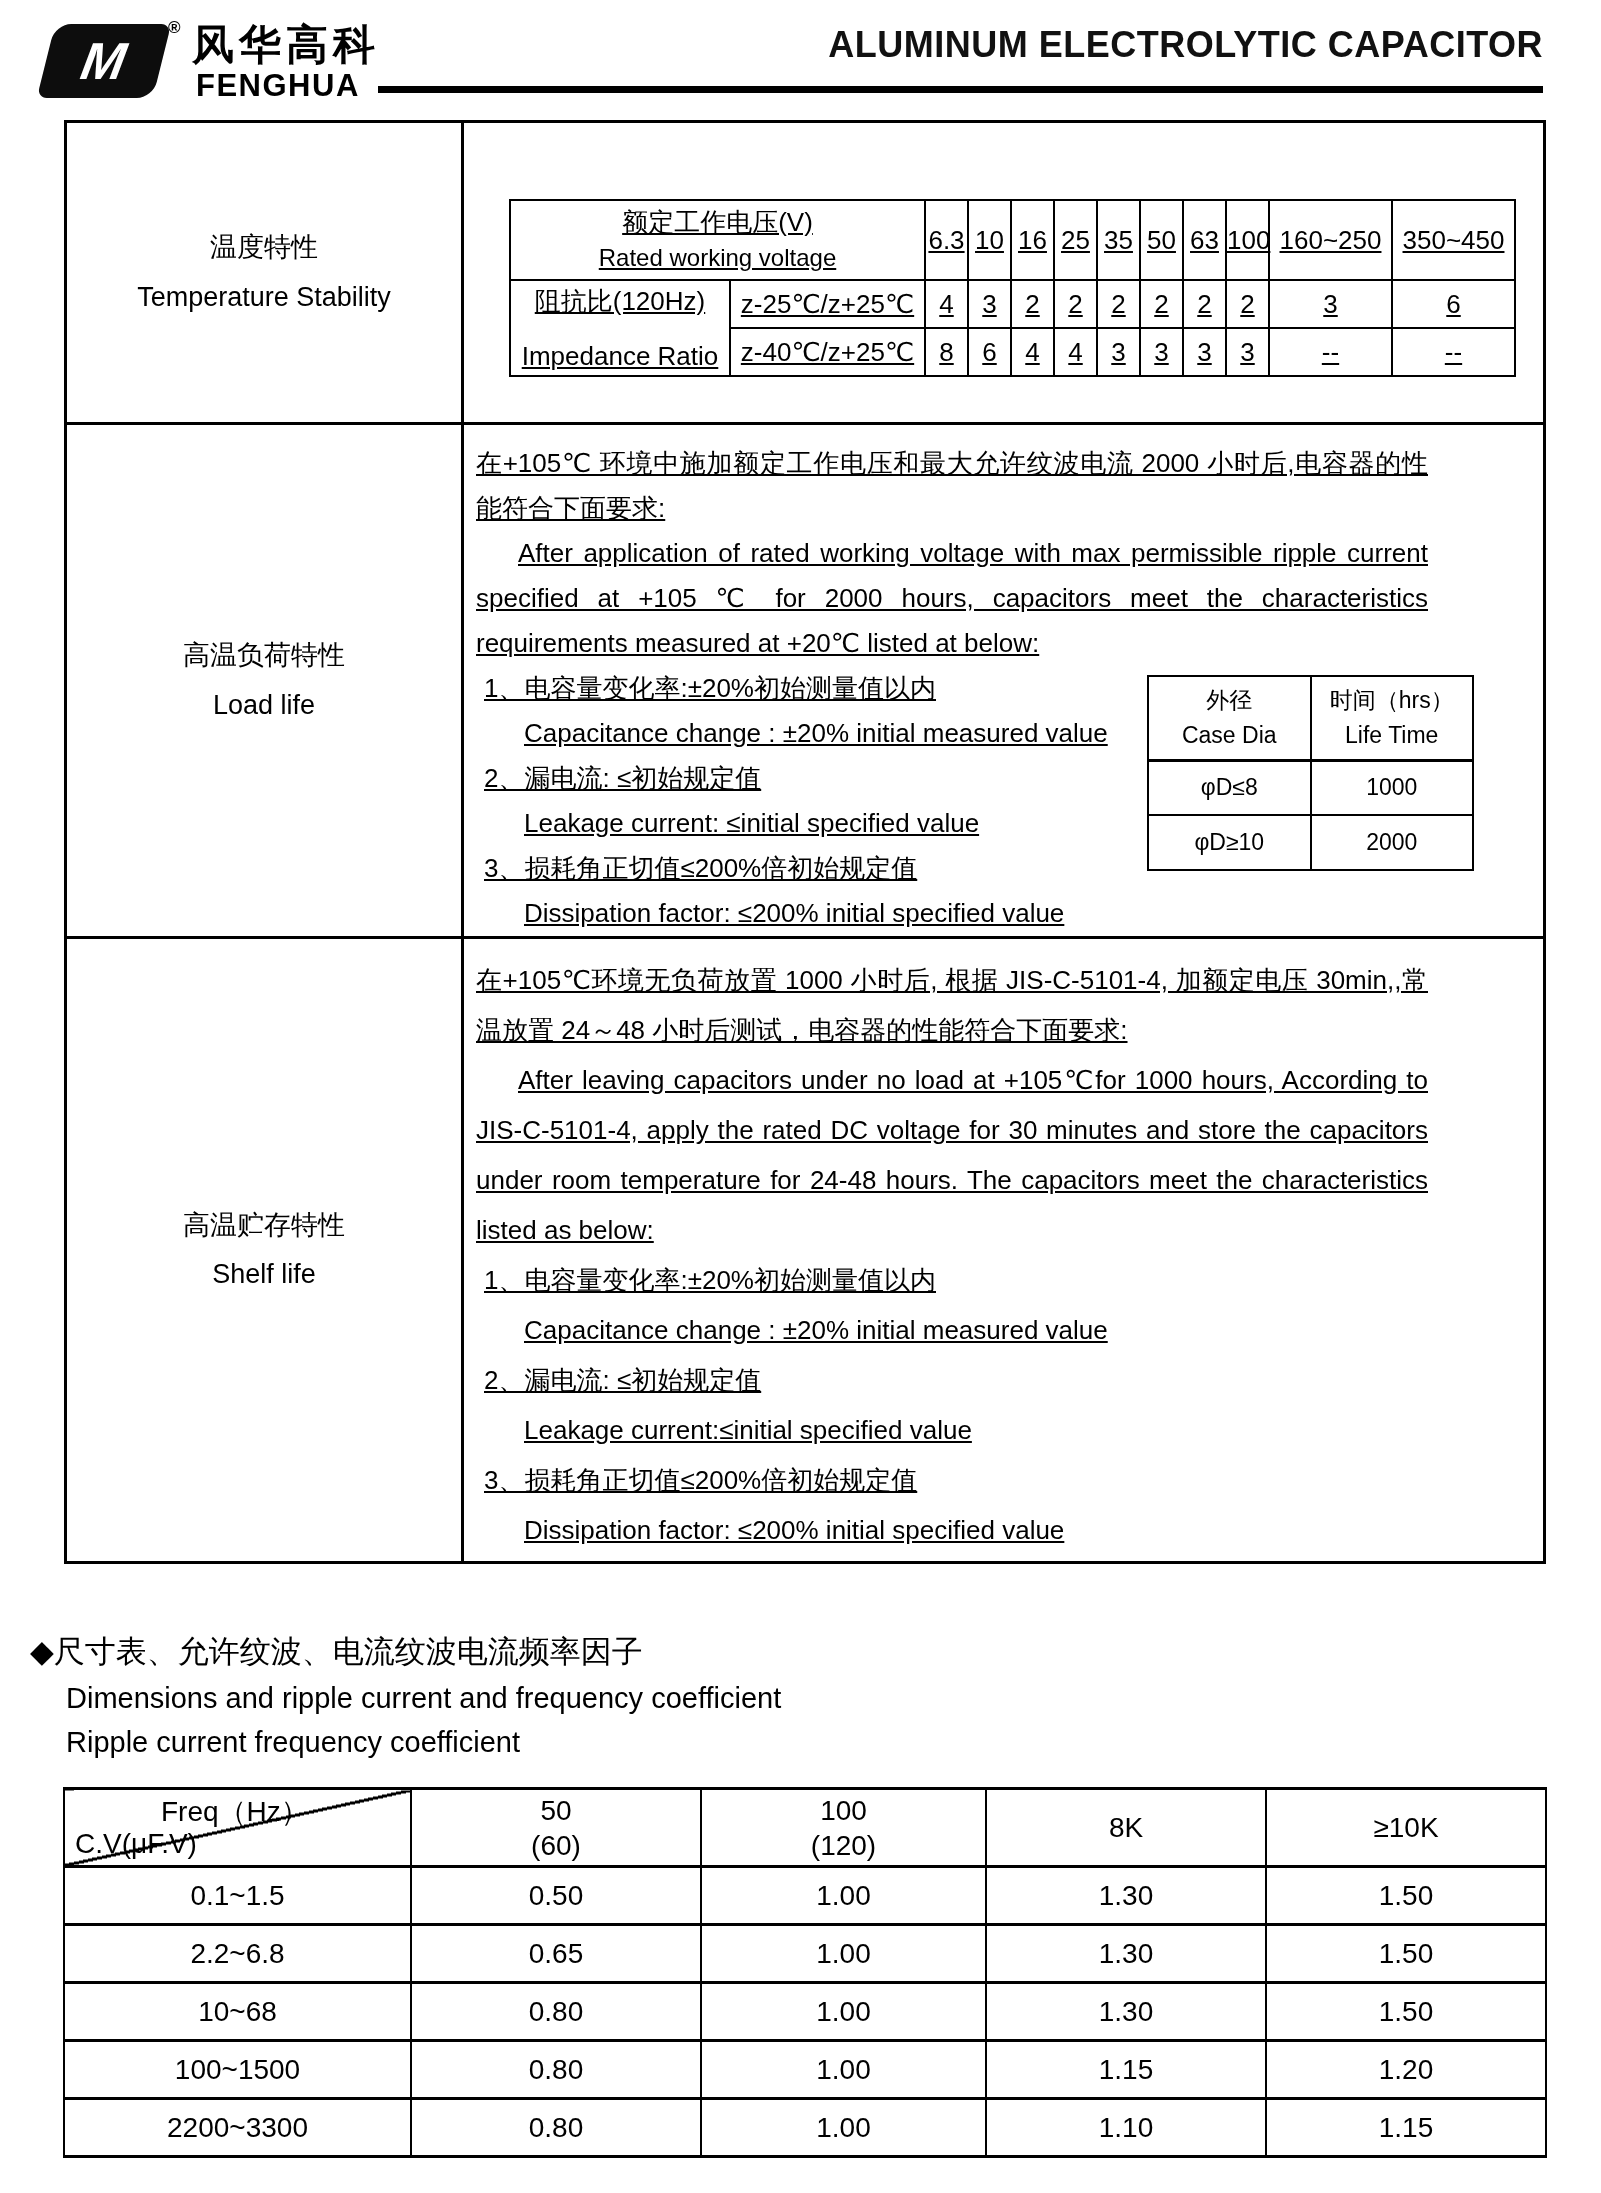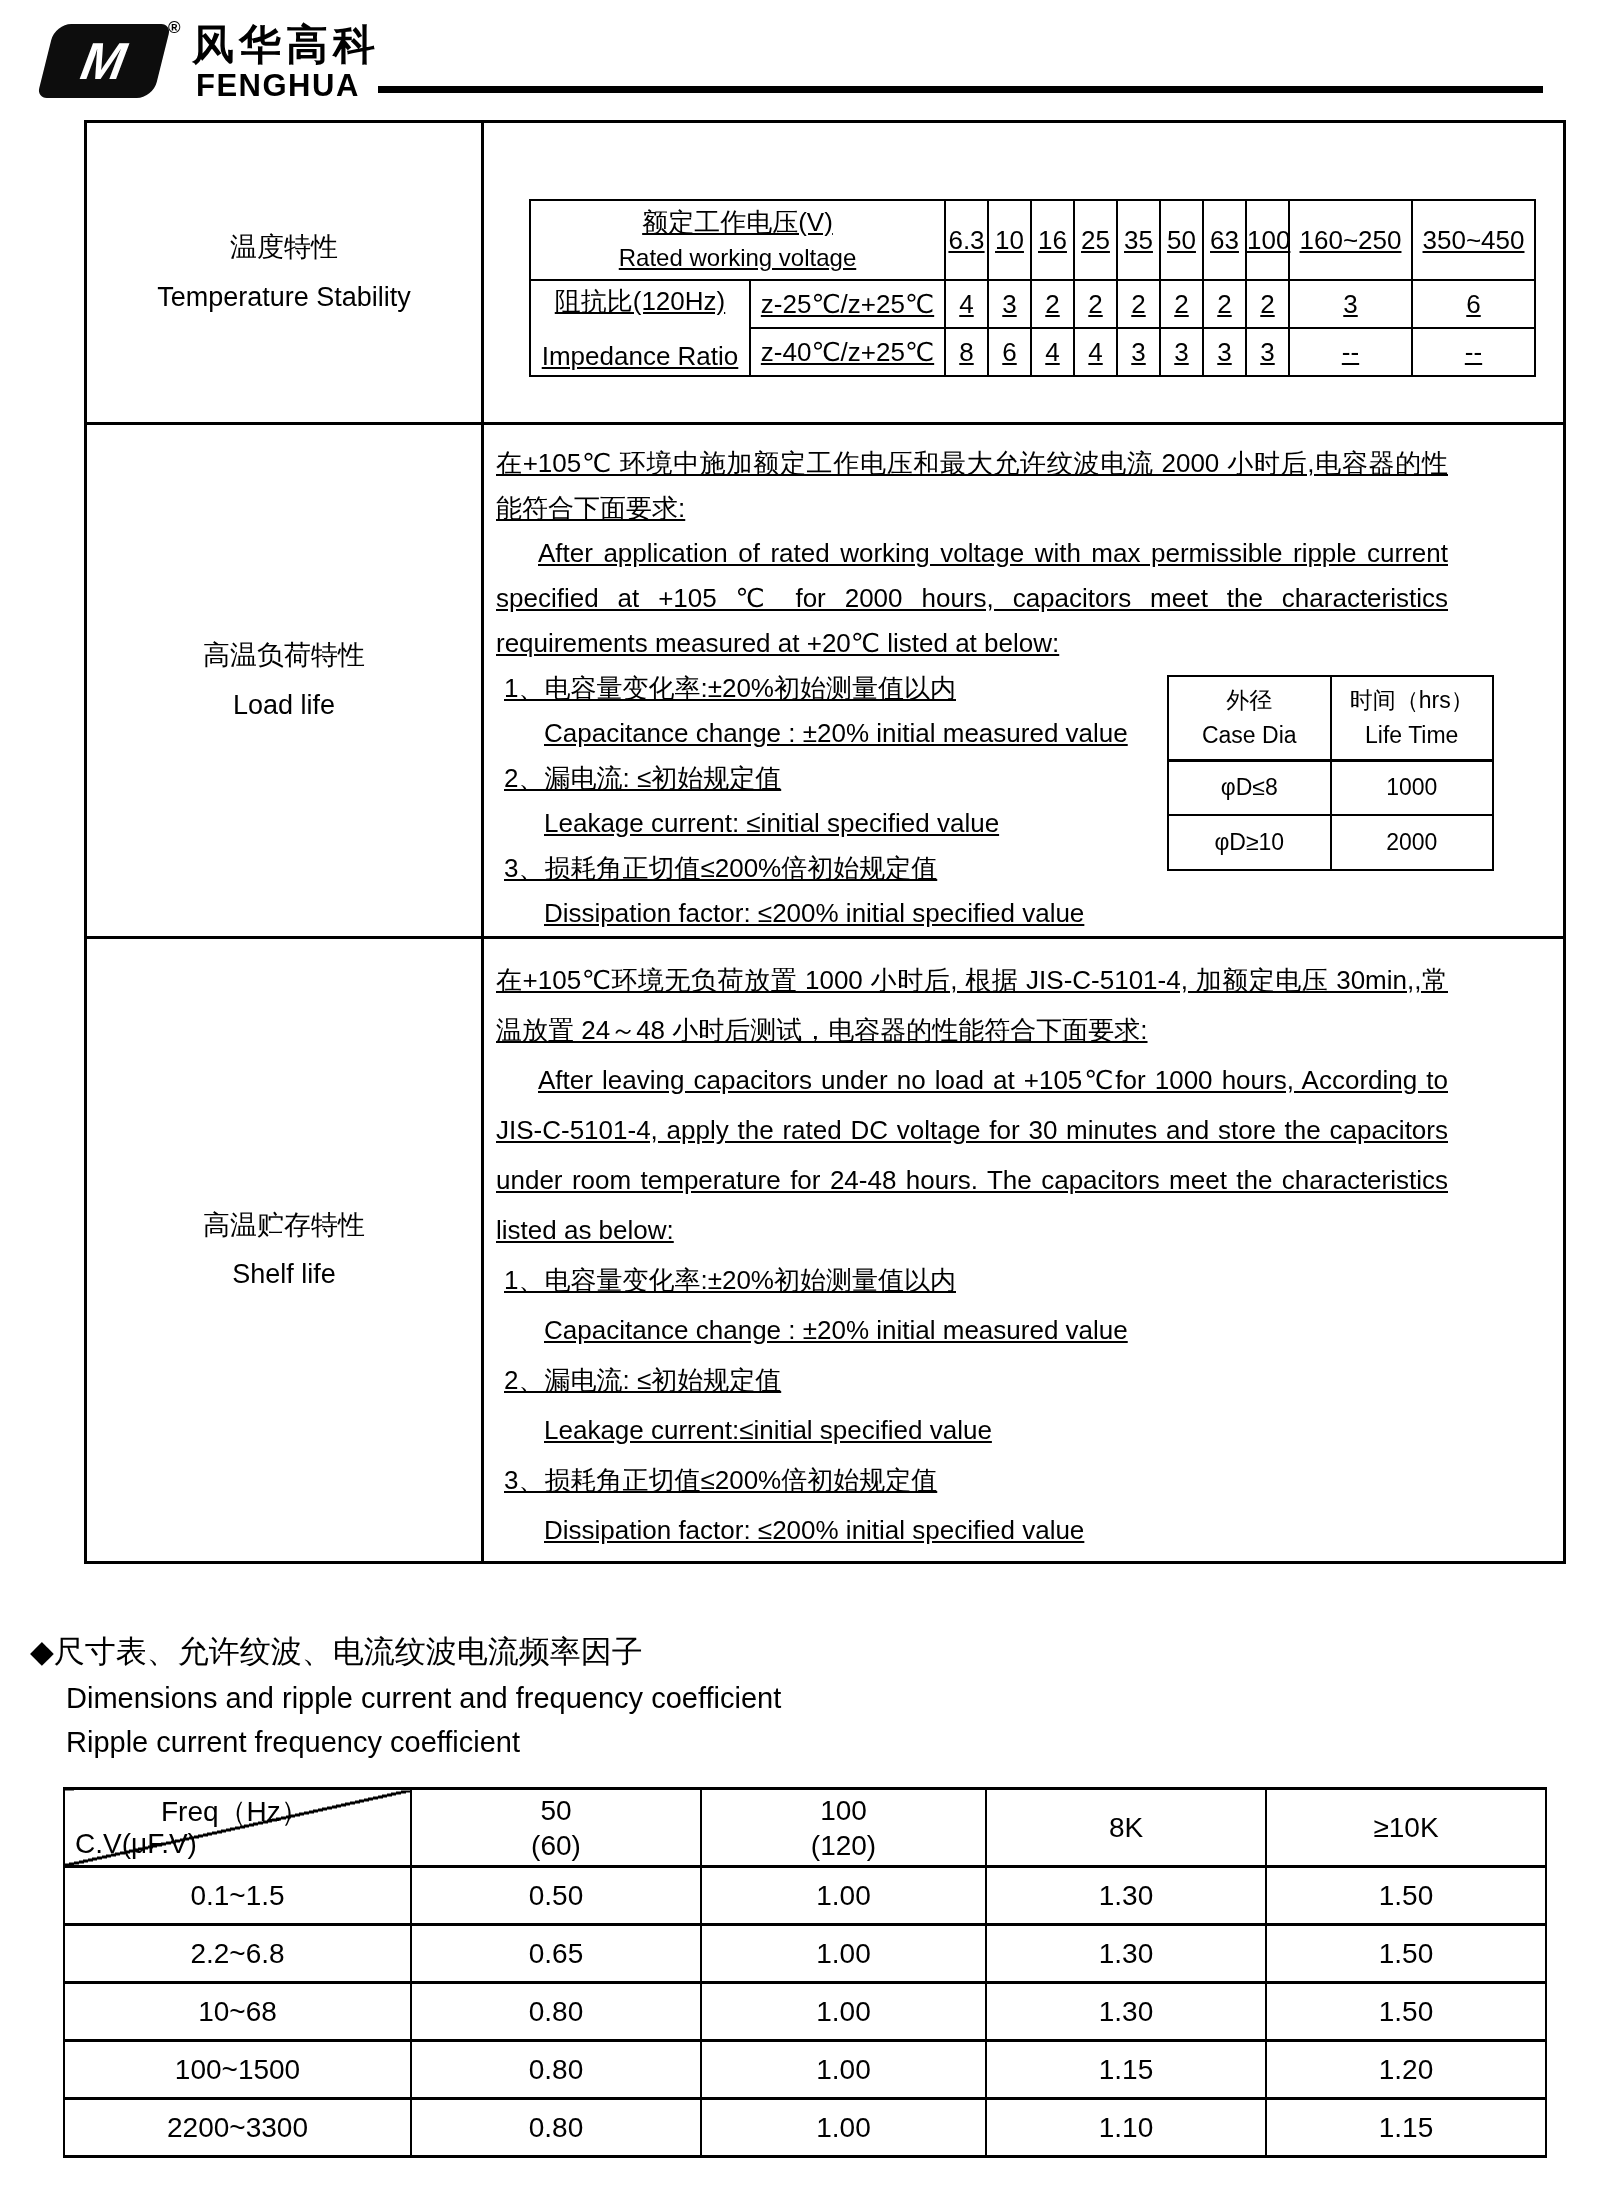--- a/index.html
+++ b/index.html
@@ -33,21 +33,21 @@
     letter-spacing:1.5px; line-height:1;
   }
   .doc-title{
     position:absolute; right:58px; top:24px; font-size:36px; font-weight:bold;
     letter-spacing:0.5px; color:#111; white-space:nowrap;
   }
   .header-rule{ position:absolute; left:378px; right:58px; top:86px; height:7px; background:#000; }
 
   
   table{ border-collapse:collapse; }
-  .char-table{ margin-left:84px; width:1482px; table-layout:fixed; }
+  .char-table{ margin-left:64px; width:1482px; table-layout:fixed; }
   .char-table > tbody > tr > td{ border:3px solid #000; vertical-align:top; }
   .char-table .label-cell{
     width:397px; text-align:center; vertical-align:middle;
     font-size:27px; line-height:1.3;
   }
   .label-cell .l2{ margin-top:14px; }
   .row-temp{ height:302px; }
   .row-load{ height:513px; }
   .row-shelf{ height:625px; }
 
@@ -113,20 +113,21 @@
 
 <div>
 
   <div class="header">
     <div class="logo-mark">
       <span>M</span>
     </div>
     <span class="logo-reg">®</span>
     <div class="brand-zh">风华高科</div>
     <div class="brand-en">FENGHUA</div>
+    <div class="doc-title">ALUMINUM ELECTROLYTIC CAPACITOR</div>
     <div class="header-rule"></div>
   </div>
 
   <table class="char-table">
     <tbody>
 
       <tr class="row-temp">
         <td class="label-cell">
           <div class="l1">温度特性</div>
           <div class="l2">Temperature Stability</div>

